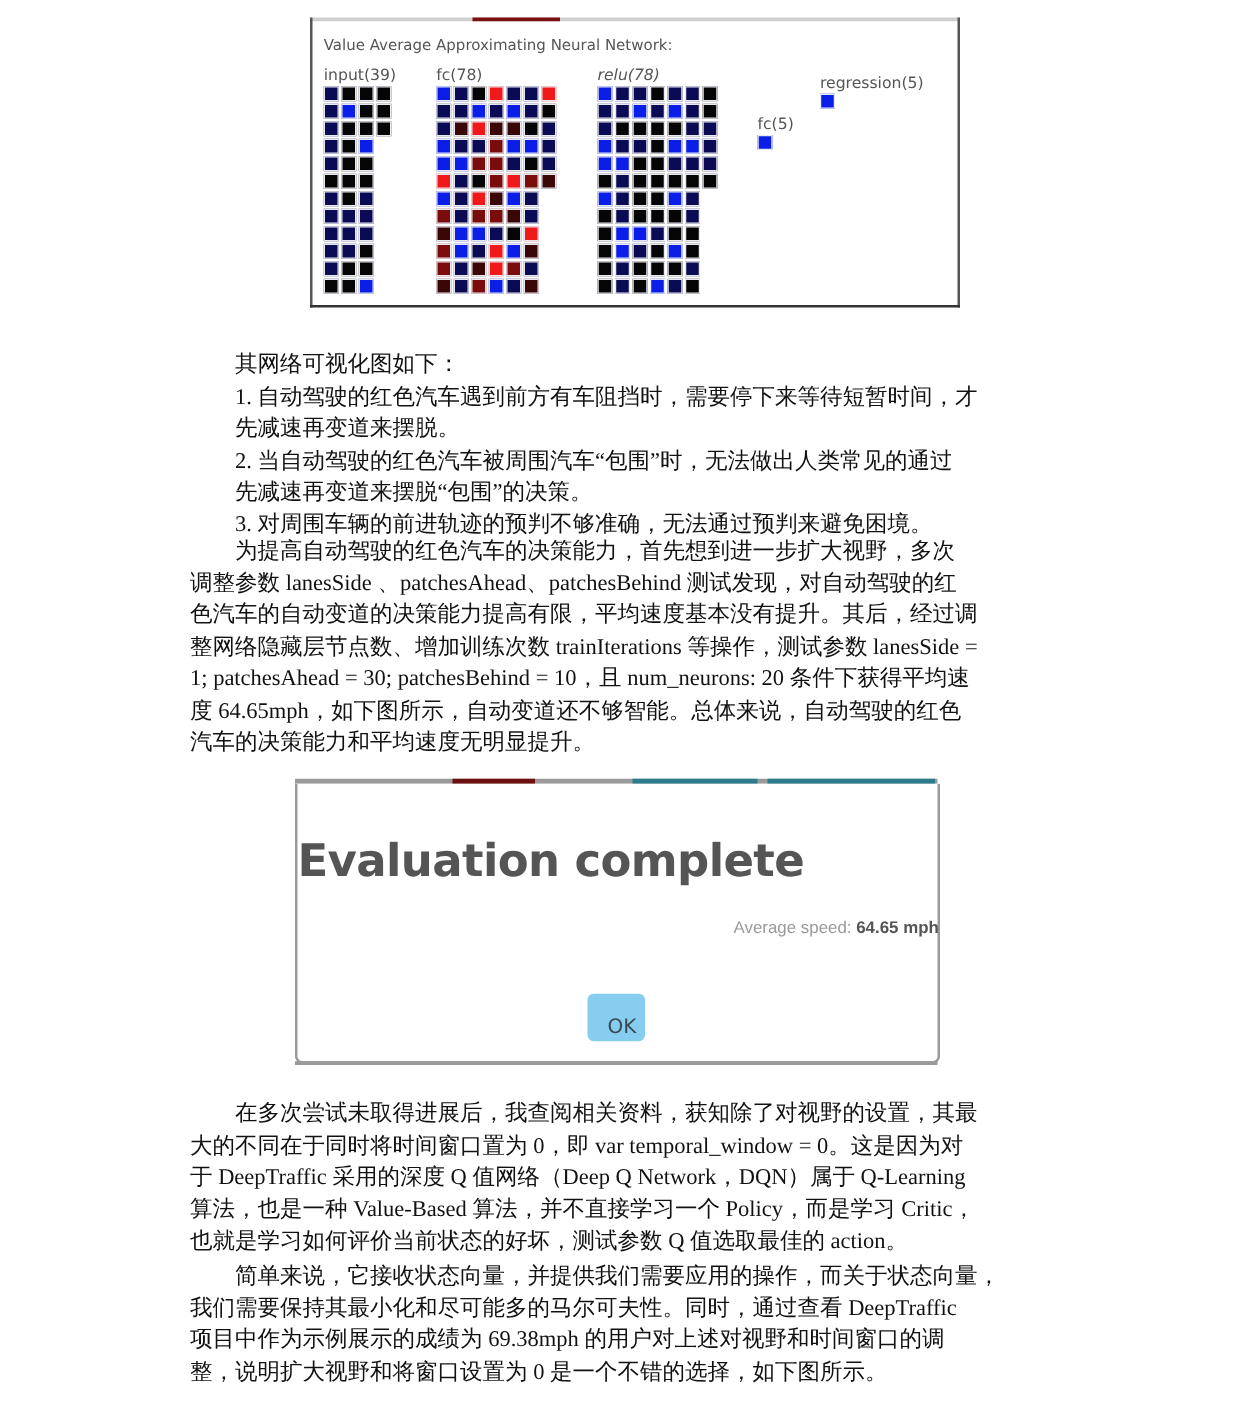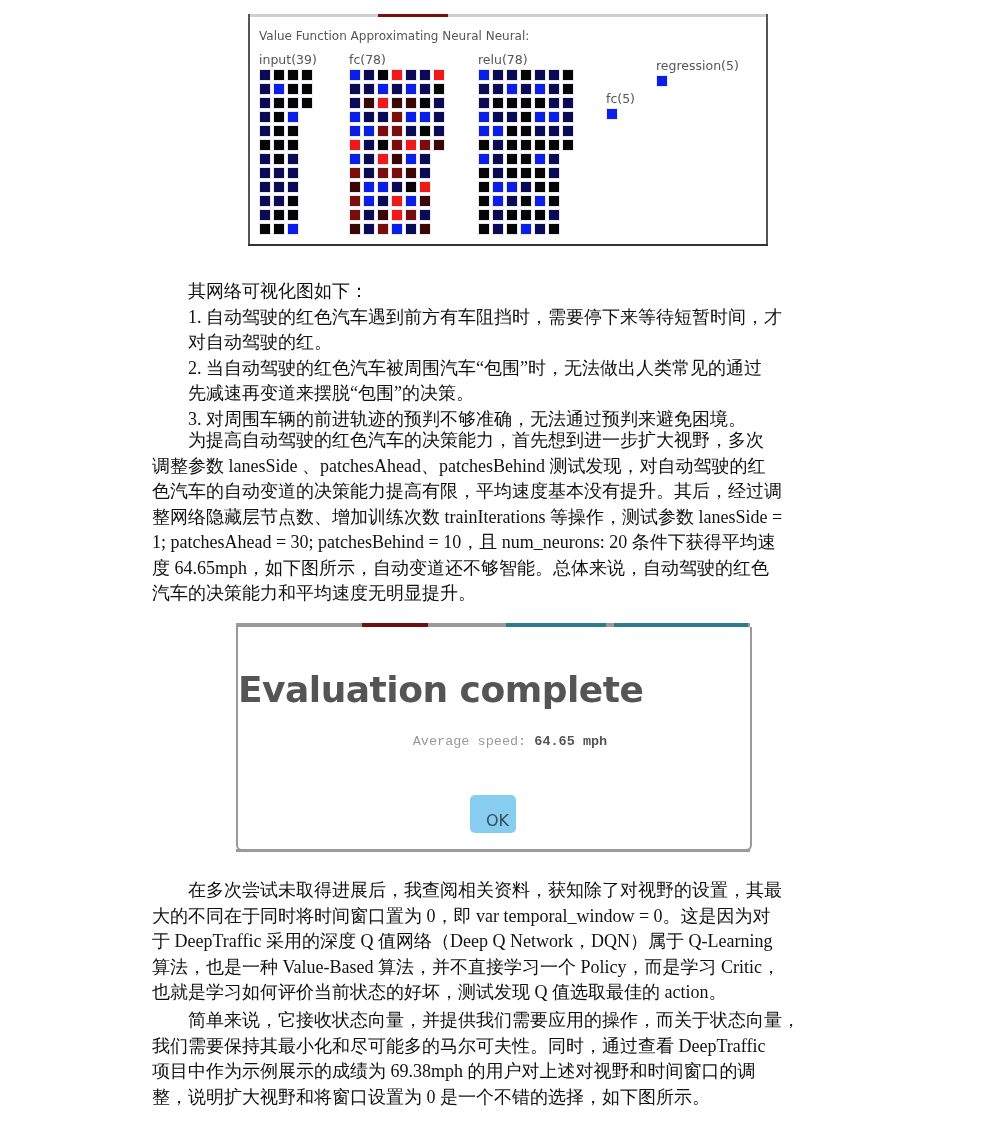--- a/index.html
+++ b/index.html
@@ -25,38 +25,38 @@
   .dlg-bg-top { position:absolute; left:236px; top:623px; width:514px; height:4px; background:#9a9a9a; }
   .dlg-bg-top .seg1 { position:absolute; left:126px; top:0; width:66px; height:4px; background:#6e1010; }
   .dlg-bg-top .seg2 { position:absolute; left:270px; top:0; width:100px; height:4px; background:#2d7c8c; }
   .dlg-bg-top .seg3 { position:absolute; left:378px; top:0; width:134px; height:4px; background:#2d7c8c; }
   .dialog { position:absolute; left:236px; top:627px; width:512px; height:222px; background:#fff;
             border:2px solid #9a9a9a; border-top:none; border-radius:0 0 6px 6px; }
   .dlg-bottom { position:absolute; left:236px; top:849px; width:514px; height:3px; background:#9a9a9a; }
   .dlg-title { position:absolute; left:0; width:100%; top:42px; text-align:left;
                font-family:"DejaVu Sans",sans-serif; font-weight:bold; font-size:36px;
                color:#555; letter-spacing:-0.5px; }
-  .dlg-text { position:absolute; left:16px; width:100%; top:107px; text-align:center;
-              font-family:Liberation Mono, monospace; font-size:13.5px; color:#999; }
+  .dlg-text { position:absolute; left:1px; width:100%; top:107px; text-align:right;
+              font-family:Liberation Sans, sans-serif; font-size:13.5px; color:#999; }
   .dlg-text b { color:#555; }
   .ok-btn { position:absolute; left:232px; top:168px; width:46px; height:38px; background:#87cdef;
             border:none; border-radius:5px; font-family:"DejaVu Sans",sans-serif; font-size:16px;
             color:#3a4a55; cursor:pointer; padding:16px; }
 </style>
 </head>
 <body>
 
 <div class="nn-frame">
   <div class="nn-topline">
       <div class="dark"></div>
     </div>
   <div class="nn-border-l"></div>
   <div class="nn-border-r"></div>
   <div class="nn-bottomline"></div>
-  <div class="nn-title">Value Function Approximating Neural Neural:</div>
+  <div class="nn-title">Value Average Approximating Neural Network:</div>
 
   <div class="layer" style="left: 11px;">
     <div class="layer-label">input(39)</div>
     <div class="grid" style="grid-template-columns: repeat(4, 12px);">
         <div class="cell c-N"></div>
         <div class="cell c-K"></div>
         <div class="cell c-K"></div>
         <div class="cell c-K"></div>
         <div class="cell c-N"></div>
         <div class="cell c-B"></div>
@@ -186,21 +186,21 @@
         <div style="width: 12px; height: 12px;"></div>
         <div class="cell c-D"></div>
         <div class="cell c-N"></div>
         <div class="cell c-M"></div>
         <div class="cell c-B"></div>
         <div class="cell c-N"></div>
         <div class="cell c-D"></div>
         <div style="width: 12px; height: 12px;"></div>
       </div>
   </div>
-  <div class="layer" style="left: 230px;">
+  <div class="layer" style="left: 230px; font-style: italic;">
     <div class="layer-label">relu(78)</div>
     <div class="grid" style="grid-template-columns: repeat(7, 12px);">
         <div class="cell c-B"></div>
         <div class="cell c-N"></div>
         <div class="cell c-N"></div>
         <div class="cell c-K"></div>
         <div class="cell c-N"></div>
         <div class="cell c-N"></div>
         <div class="cell c-K"></div>
         <div class="cell c-N"></div>
@@ -292,21 +292,21 @@
     <div class="layer-label">regression(5)</div>
     <div class="grid" style="grid-template-columns: repeat(1, 12px);">
         <div class="cell c-B"></div>
       </div>
   </div>
 </div>
 
 <div class="para" style="top:248px;margin-top:31px;">
   <div class="line">其网络可视化图如下：</div>
   <div class="line">1. 自动驾驶的红色汽车遇到前方有车阻挡时，需要停下来等待短暂时间，才</div>
-  <div class="line">对自动驾驶的红。</div>
+  <div class="line">先减速再变道来摆脱。</div>
   <div class="line">2. 当自动驾驶的红色汽车被周围汽车“包围”时，无法做出人类常见的通过</div>
   <div class="line">先减速再变道来摆脱“包围”的决策。</div>
   <div class="line">3. 对周围车辆的前进轨迹的预判不够准确，无法通过预判来避免困境。</div>
 </div>
 
 <div class="para" style="top:428px; left:152px; width:694px;">
   <div class="line indent">为提高自动驾驶的红色汽车的决策能力，首先想到进一步扩大视野，多次</div>
   <div class="line">调整参数 lanesSide 、patchesAhead、patchesBehind 测试发现，对自动驾驶的红</div>
   <div class="line">色汽车的自动变道的决策能力提高有限，平均速度基本没有提升。其后，经过调</div>
   <div class="line">整网络隐藏层节点数、增加训练次数 trainIterations 等操作，测试参数 lanesSide =</div>
@@ -328,21 +328,21 @@
   </div>
   <button class="ok-btn">OK</button>
 </div>
 <div class="dlg-bottom"></div>
 
 <div class="para" style="top:878px; left:152px; width:694px;">
   <div class="line indent">在多次尝试未取得进展后，我查阅相关资料，获知除了对视野的设置，其最</div>
   <div class="line">大的不同在于同时将时间窗口置为 0，即 var temporal_window = 0。这是因为对</div>
   <div class="line">于 DeepTraffic 采用的深度 Q 值网络（Deep Q Network，DQN）属于 Q-Learning</div>
   <div class="line">算法，也是一种 Value-Based 算法，并不直接学习一个 Policy，而是学习 Critic，</div>
-  <div class="line">也就是学习如何评价当前状态的好坏，测试发现 Q 值选取最佳的 action。</div>
+  <div class="line">也就是学习如何评价当前状态的好坏，测试参数 Q 值选取最佳的 action。</div>
 </div>
 
 <div class="para" style="top:1008px; left:152px; width:694px;">
   <div class="line indent">简单来说，它接收状态向量，并提供我们需要应用的操作，而关于状态向量，</div>
   <div class="line">我们需要保持其最小化和尽可能多的马尔可夫性。同时，通过查看 DeepTraffic</div>
   <div class="line">项目中作为示例展示的成绩为 69.38mph 的用户对上述对视野和时间窗口的调</div>
   <div class="line">整，说明扩大视野和将窗口设置为 0 是一个不错的选择，如下图所示。</div>
 </div>
 
 </body></html>

